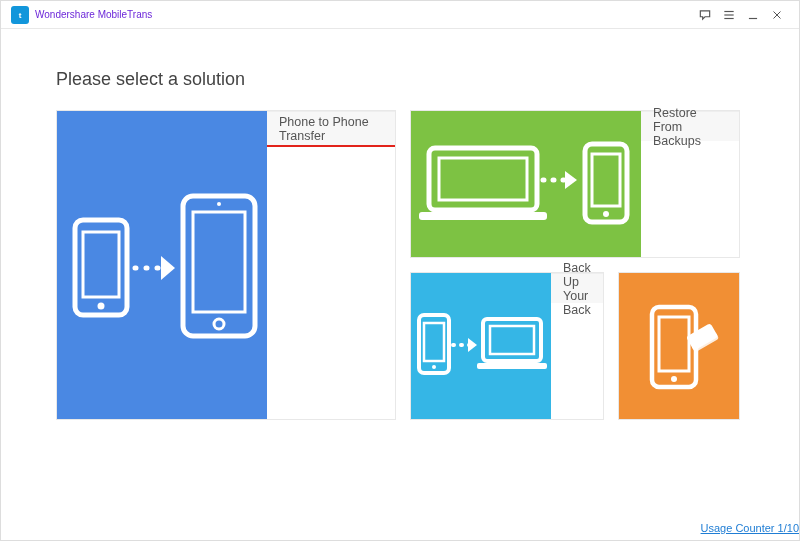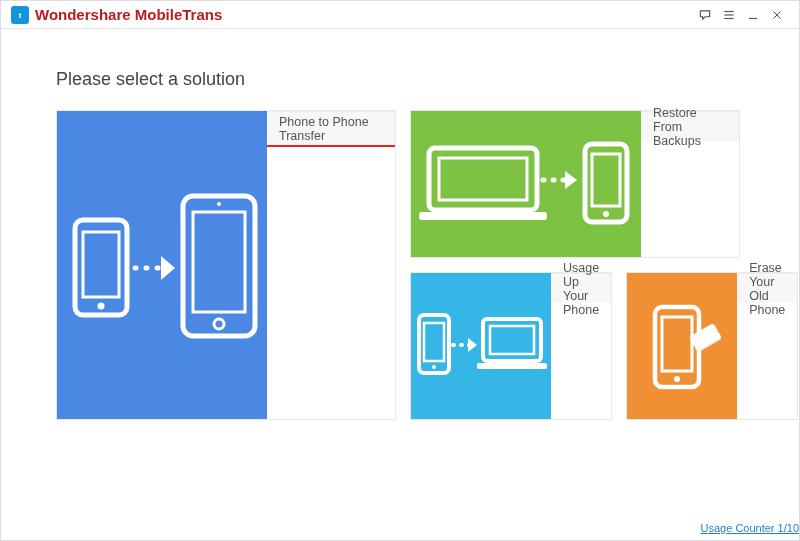--- a/index.html
+++ b/index.html
@@ -21,21 +21,21 @@
   }
   .titlebar .logo {
     width: 18px; height: 18px;
     background: #1296db;
     border-radius: 3px;
     display: flex; align-items: center; justify-content: center;
     margin-right: 6px;
   }
   .titlebar .logo svg { width: 12px; height: 12px; }
   .titlebar .title {
-    font-size: 15px; font-weight: 700; color: #b91c1c;
+    font-size: 10px; font-weight: 400; color: #6d28d9;
   }
   .titlebar .spacer { flex: 1; }
   .titlebar .winbtn {
     width: 24px; height: 24px; display: flex; align-items: center; justify-content: center;
     cursor: pointer; color: #555; font-size: 14px;
   }
   .content {
     padding: 40px 55px 10px 55px;
   }
   .heading {
@@ -186,41 +186,38 @@
               <line x1="42" y1="44" x2="60" y2="44" stroke-dasharray="1 7"></line>
               <path d="M57 37 L66 44 L57 51" fill="#fff" stroke="none"></path>
             </g>
 
             <rect x="72" y="18" width="58" height="42" rx="4" fill="none" stroke="#fff" stroke-width="4"></rect>
             <rect x="79" y="25" width="44" height="28" fill="none" stroke="#fff" stroke-width="2.5"></rect>
             <rect x="66" y="62" width="70" height="6" rx="2" fill="#fff"></rect>
           </svg>
         </div>
         <div class="label">
-          <span>Usage Up Your Phone</span>
+          <span>Back Up Your Back</span>
         </div>
       </div>
 
       <div class="card card-erase">
         <div class="vis">
           <svg width="110" height="95" viewBox="0 0 110 95">
 
             <rect x="28" y="8" width="44" height="80" rx="7" fill="none" stroke="#fff" stroke-width="4.5"></rect>
             <rect x="35" y="18" width="30" height="54" fill="none" stroke="#fff" stroke-width="3"></rect>
             <circle cx="50" cy="80" r="3" fill="#fff"></circle>
 
             <g transform="translate(62,38) rotate(-30)">
               <rect x="0" y="0" width="28" height="16" rx="3" fill="#fff"></rect>
               <rect x="0" y="10" width="28" height="8" rx="3" fill="#fff" opacity="0.85"></rect>
             </g>
           </svg>
         </div>
-        <div class="label">
-          <span>Erase Your Old Phone</span>
-        </div>
       </div>
 
     </div>
 
   </div>
 </div>
 
 <div class="footer-link">Usage Counter 1/10</div>
 
 </body></html>

